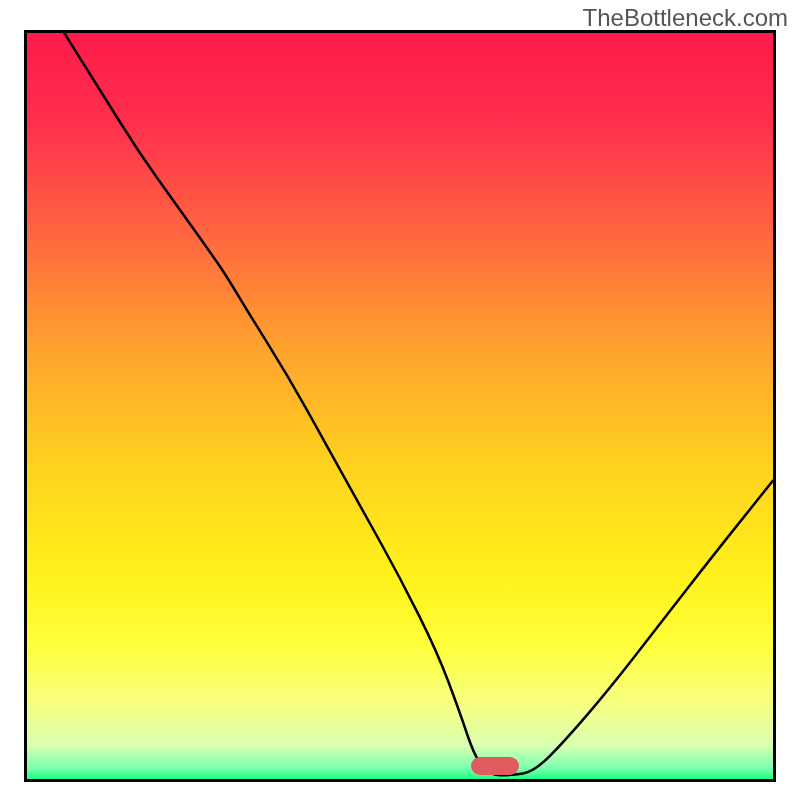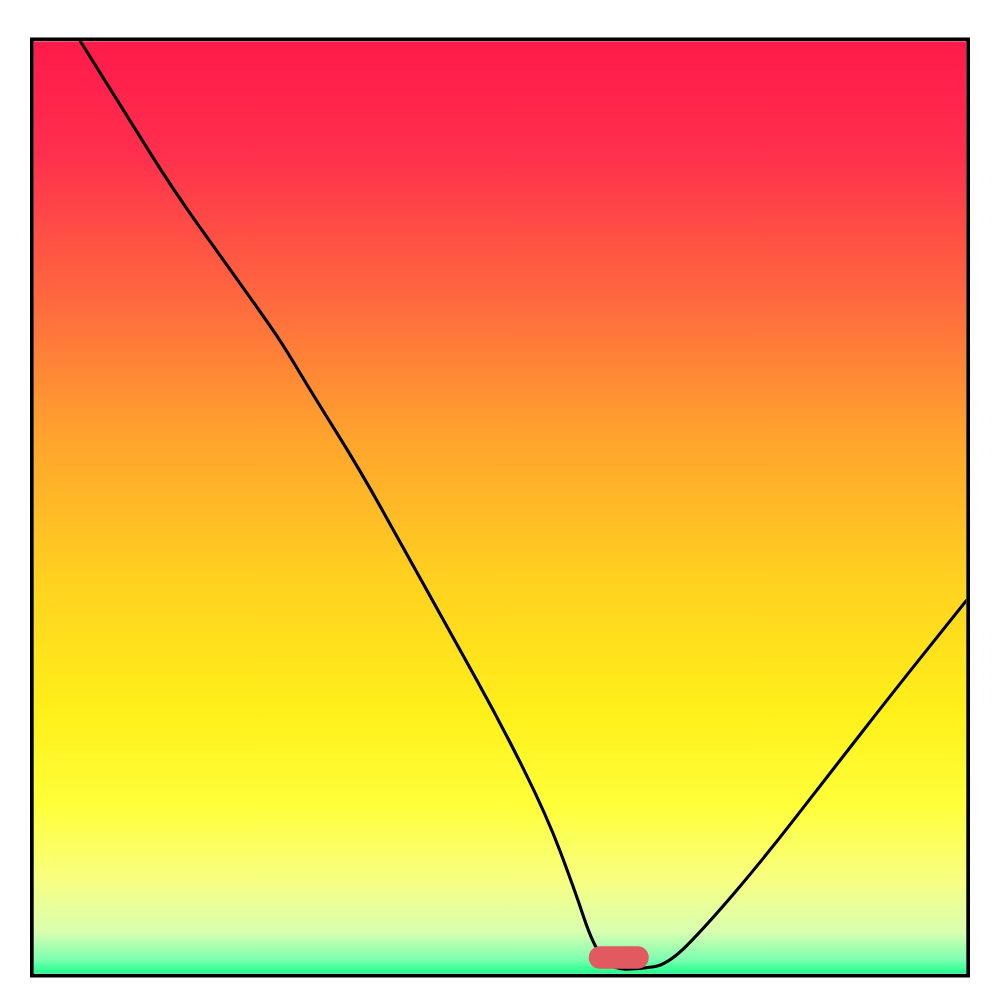--- a/index.html
+++ b/index.html
@@ -55,20 +55,21 @@
     position: absolute;
     background: #e05a60;
     border-radius: 9px;
     z-index: 3;
   }
 </style>
 </head>
 <body>
 
 <div class="container">
+  <div class="watermark">TheBottleneck.com</div>
 
   <div class="frame">
 
     <svg class="gradient" viewBox="0 0 100 100" preserveAspectRatio="none">
       <defs>
         <linearGradient id="bg-grad" x1="0" y1="0" x2="0" y2="1">
             <stop offset="0%" stop-color="#ff1a4a"></stop>
             <stop offset="12%" stop-color="#ff2f4d"></stop>
             <stop offset="28.000000000000004%" stop-color="#ff6a3e"></stop>
             <stop offset="42%" stop-color="#ffa22e"></stop>

